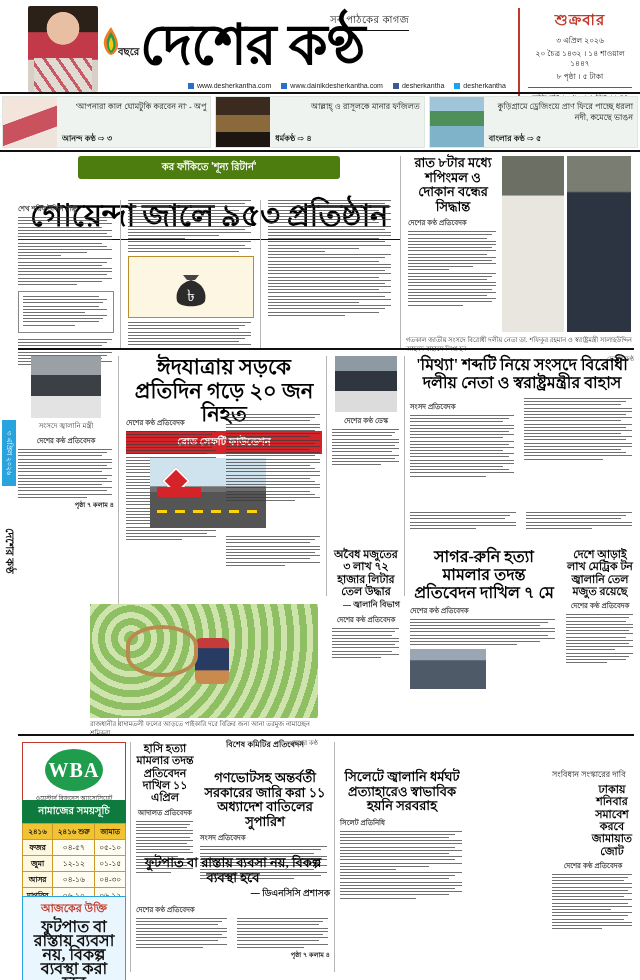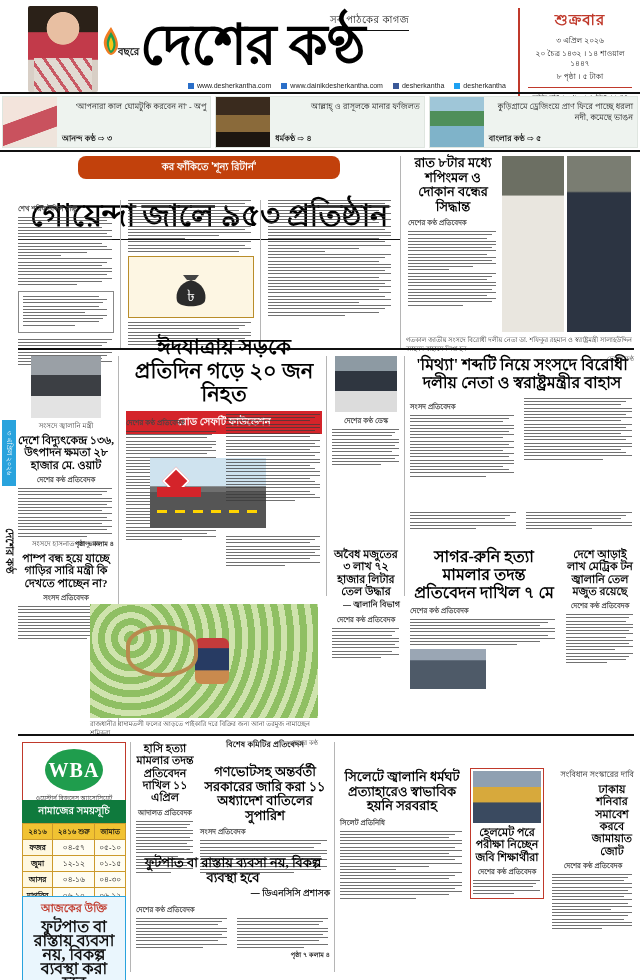--- a/index.html
+++ b/index.html
@@ -91,22 +91,22 @@
   }
   .rail-text {
     position:absolute; left:0; top:76px; width:14px; height:110px;
     writing-mode:vertical-rl; font-size:11px; font-weight:bold; color:#111;
     display:flex; align-items:center; justify-content:center;
   }
 
   
   .blk { position:absolute; }
   .kicker {
-    background:#c2410c; color:#fff; font-size:10px; font-weight:bold;
-    text-align:center; padding:3px 0; border-radius:8px;
+    background:#4d7c0f; color:#fff; font-size:10px; font-weight:bold;
+    text-align:center; padding:3px 0; border-radius:3px;
   }
   .kicker.red { background:#d4242a; border-radius:0; }
   .hl {
     font-family:"Liberation Serif","DejaVu Serif",serif;
     font-weight:bold; color:#000; text-align:center; line-height:1.12;
   }
   .hl.mega { font-size:31px; letter-spacing:-.5px; }
   .hl.big  { font-size:21px; }
   .hl.mid  { font-size:16px; }
   .hl.sm   { font-size:13px; }
@@ -426,21 +426,20 @@
     <div class="cap" style="text-align:right;">—দেশের কণ্ঠ</div>
   </div>
 
   <div class="blk" style="left:18px; top:348px; width:616px;">
     <div class="hrule thick"></div>
   </div>
 
   <div class="blk" style="left:18px; top:356px; width:96px;">
     <div class="photo ph-man" style="width:70px; height:62px; margin:0 auto;"></div>
     <div style="font-size:7px; text-align:center; color:#333; margin-top:2px;">সংসদে জ্বালানি মন্ত্রী</div>
-    <div class="hl xs" style="margin-top:2px;">দেশে বিদ্যুৎকেন্দ্র ১৩৬, উৎপাদন ক্ষমতা ২৮ হাজার মে. ওয়াট</div>
     <div class="byline" style="text-align:center;">দেশের কণ্ঠ প্রতিবেদক</div>
     <div class="body-copy">
       <i class="s2"></i>
         <i class="s1"></i>
         <i class="s3"></i>
         <i class="s2"></i>
         <i class="s2"></i>
         <i class="s1"></i>
       <i class="s2"></i>
         <i class="s3"></i>
@@ -449,42 +448,24 @@
         <i class="s2"></i>
         <i class="s3"></i>
       <i class="s2"></i>
         <i class="s1"></i>
         <i class="s2"></i>
         <i class="s4"></i>
     </div>
     <div style="font-size:6.5px; text-align:right; color:#111; font-weight:bold;">পৃষ্ঠা ৭ কলাম ৪</div>
   </div>
 
-  <div class="blk" style="left:18px; top:538px; width:96px;">
-    <div style="font-size:7px; text-align:center; color:#333;">সংসদে হাসনাত আব্দুল্লাহ</div>
-    <div class="hl xs" style="margin-top:2px;">পাম্প বন্ধ হয়ে যাচ্ছে গাড়ির সারি মন্ত্রী কি দেখতে পাচ্ছেন না?</div>
-    <div class="byline" style="text-align:center;">সংসদ প্রতিবেদক</div>
-    <div class="body-copy">
-      <i class="s2"></i>
-        <i class="s1"></i>
-        <i class="s3"></i>
-        <i class="s2"></i>
-        <i class="s2"></i>
-        <i class="s1"></i>
-      <i class="s2"></i>
-        <i class="s3"></i>
-        <i class="s2"></i>
-        <i class="s1"></i>
-        <i class="s4"></i>
-    </div>
-  </div>
 
   <div class="vrule" style="left:118px; top:356px; height:370px;"></div>
 
-  <div class="blk" style="left:126px; top:336px; width:196px;">
+  <div class="blk" style="left:126px; top:356px; width:196px;">
     <div class="hl big">ঈদযাত্রায় সড়কে প্রতিদিন গড়ে ২০ জন নিহত</div>
     <div class="kicker red" style="margin-top:4px;">রোড সেফটি ফাউন্ডেশন</div>
   </div>
 
   <div class="blk" style="left:126px; top:414px; width:92px;">
     <div class="byline">দেশের কণ্ঠ প্রতিবেদক</div>
     <div class="body-copy">
       <i class="s2"></i>
         <i class="s1"></i>
         <i class="s3"></i>
@@ -825,21 +806,21 @@
       <i class="s2"></i>
         <i class="s1"></i>
         <i class="s3"></i>
         <i class="s2"></i>
         <i class="s5"></i>
     </div>
   </div>
 
   <div class="blk" style="left:200px; top:738px; width:130px;">
     <div style="font-size:8px; text-align:center; font-weight:bold; color:#111;">বিশেষ কমিটির প্রতিবেদন</div>
-    <div class="hl sm" style="margin-top:14px;">গণভোটসহ অন্তর্বর্তী সরকারের জারি করা ১১ অধ্যাদেশ বাতিলের সুপারিশ</div>
+    <div class="hl sm" style="margin-top:20px;">গণভোটসহ অন্তর্বর্তী সরকারের জারি করা ১১ অধ্যাদেশ বাতিলের সুপারিশ</div>
     <div class="byline">সংসদ প্রতিবেদক</div>
     <div class="body-copy">
       <i class="s2"></i>
         <i class="s1"></i>
         <i class="s3"></i>
         <i class="s2"></i>
         <i class="s2"></i>
         <i class="s1"></i>
       <i class="s2"></i>
         <i class="s3"></i>
@@ -906,35 +887,23 @@
         <i class="s3"></i>
         <i class="s2"></i>
         <i class="s2"></i>
       <i class="s1"></i>
         <i class="s2"></i>
         <i class="s3"></i>
         <i class="s5"></i>
     </div>
   </div>
 
-  <div class="blk" style="left:470px; top:768px; width:74px; border:1px solid #c0392b; padding:2px;">
-    <div class="photo ph-helmet" style="width:68px; height:52px;"></div>
-    <div class="hl xs" style="margin-top:3px;">হেলমেট পরে পরীক্ষা নিচ্ছেন জবি শিক্ষার্থীরা</div>
-    <div class="byline" style="text-align:center;">দেশের কণ্ঠ প্রতিবেদক</div>
-    <div class="body-copy">
-      <i class="s2"></i>
-        <i class="s1"></i>
-        <i class="s3"></i>
-        <i class="s2"></i>
-        <i class="s5"></i>
-    </div>
-  </div>
 
   <div class="blk" style="left:552px; top:768px; width:82px;">
-    <div style="font-size:8px; text-align:right; color:#111;">সংবিধান সংস্কারের দাবি</div>
+    <div style="font-size:8px; text-align:left; color:#111;">সংবিধান সংস্কারের দাবি</div>
     <div class="hl xs" style="margin-top:2px;margin-left:38px;">ঢাকায় শনিবার সমাবেশ করবে জামায়াত জোট</div>
     <div class="byline" style="text-align:center;">দেশের কণ্ঠ প্রতিবেদক</div>
     <div class="body-copy">
       <i class="s2"></i>
         <i class="s1"></i>
         <i class="s3"></i>
         <i class="s2"></i>
         <i class="s2"></i>
         <i class="s1"></i>
       <i class="s2"></i>

